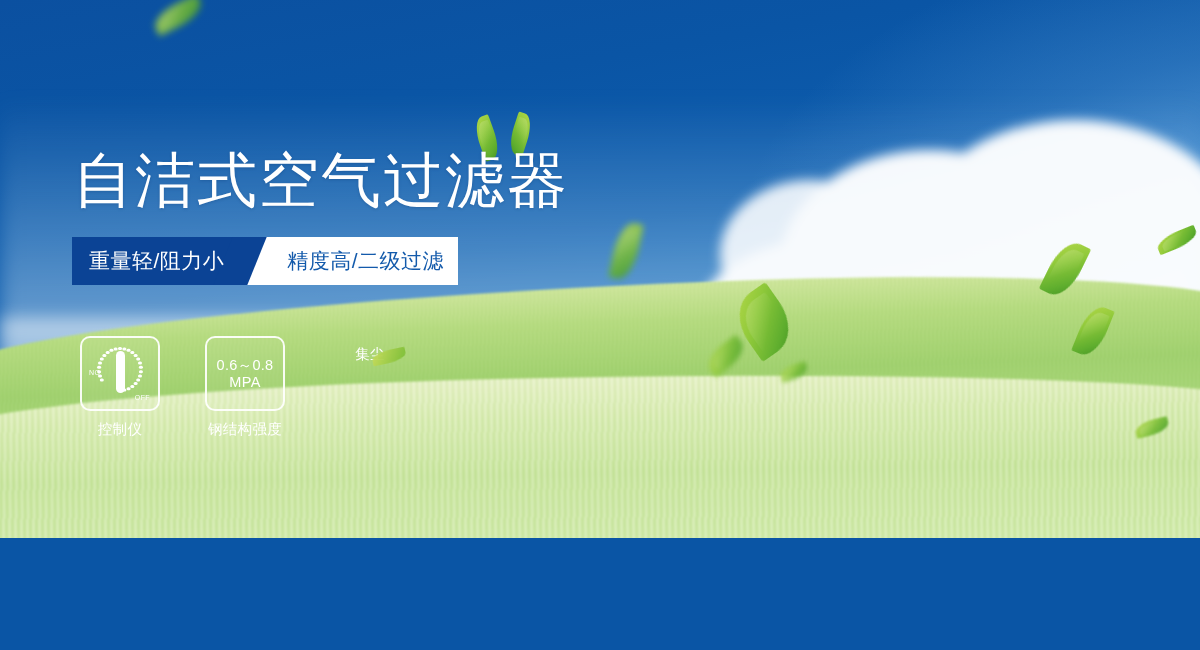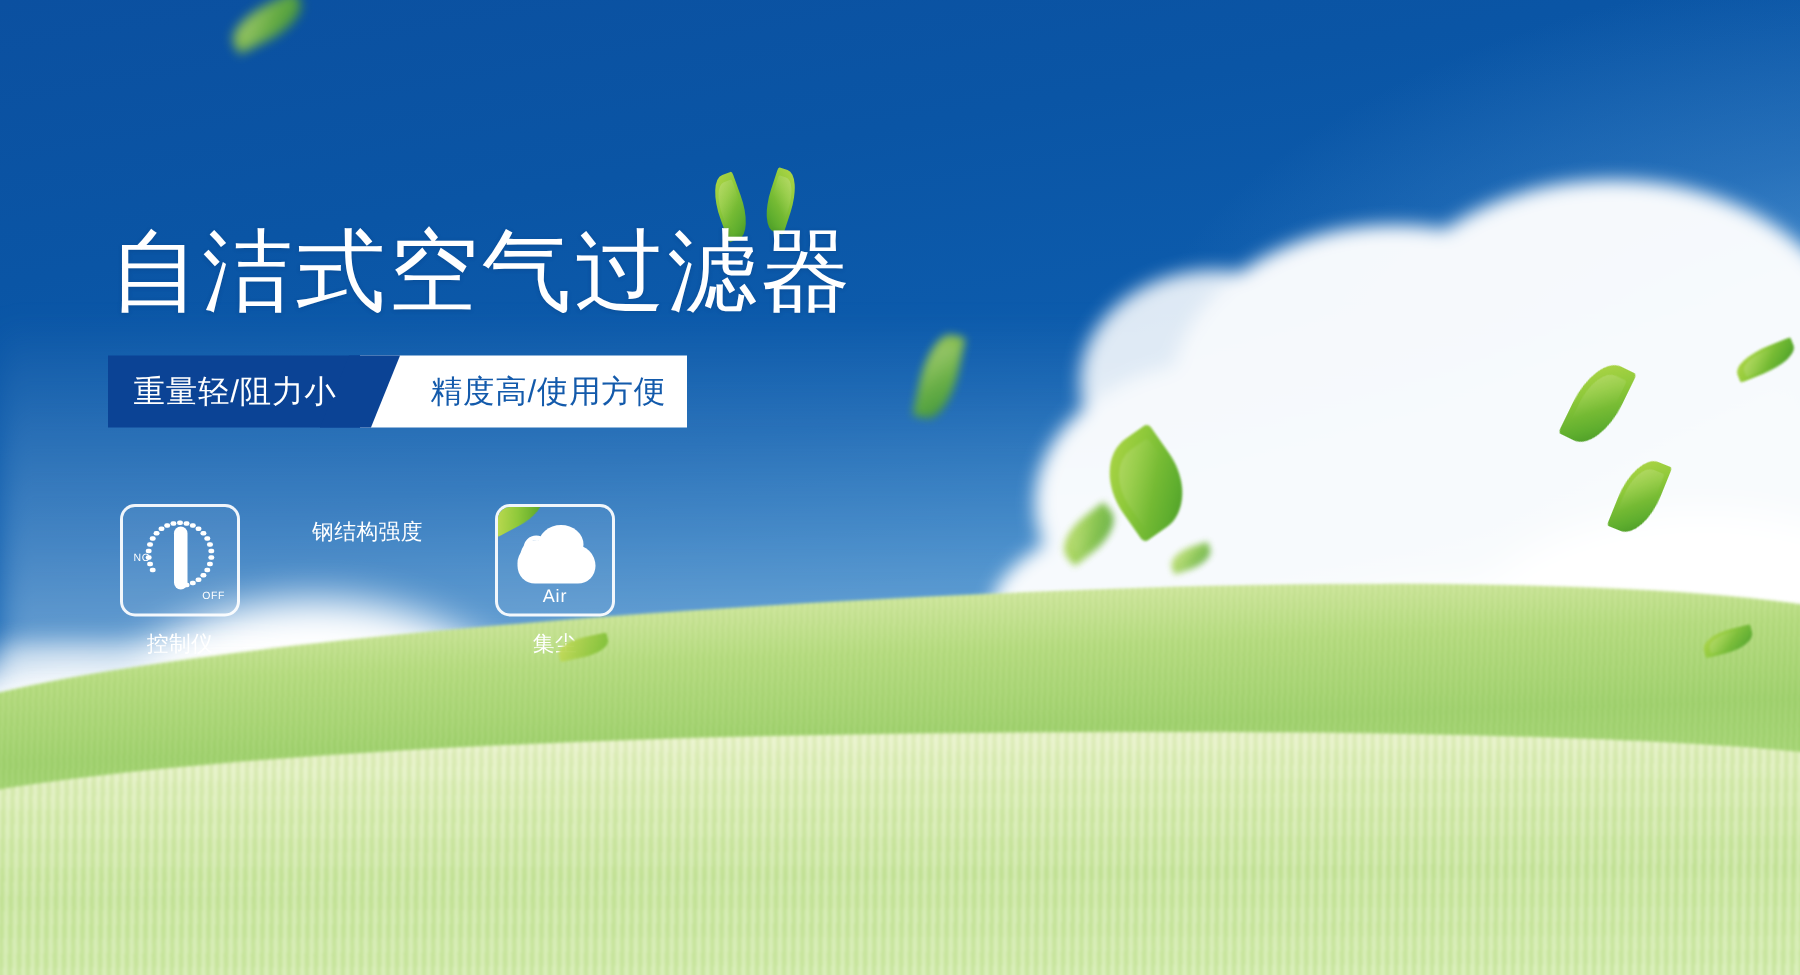--- a/index.html
+++ b/index.html
@@ -6,21 +6,21 @@
   * { margin:0; padding:0; box-sizing:border-box; }
   html,body { width:1200px; height:650px; overflow:hidden; }
   body {
     font-family:"Liberation Sans","DejaVu Sans",sans-serif;
     background:#0a55a5;
   }
 
   .banner {
     position:relative;
     width:1200px;
-    height:650px;
+    height:538px;
     overflow:hidden;
     background:#404040;
   }
 
   
   .sky {
     position:absolute; inset:0;
     background:
       radial-gradient(ellipse 900px 520px at 108% 46%, rgba(120,180,230,.85) 0%, rgba(90,155,215,.35) 38%, rgba(20,95,170,0) 62%),
       linear-gradient(170deg,#0b50a0 0%, #0a55a5 22%, #0d5dae 44%, #1a74c0 66%, #3e98d6 84%, #79bde6 100%);
@@ -310,21 +310,21 @@
   <div class="leaf" style="left:1080px; top:305px; width:26px; height:52px; transform:rotate(22deg);  filter:blur(.5px);"></div>
   <div class="leaf" style="left:1135px; top:420px; width:34px; height:15px; transform:rotate(-14deg); filter:blur(.8px); opacity:.9;"></div>
 
   <div class="leaf" style="left:478px; top:116px; width:18px; height:44px; transform:rotate(-20deg);"></div>
   <div class="leaf" style="left:512px; top:113px; width:17px; height:42px; transform:rotate(18deg) scaleX(-1);"></div>
 
   <div class="title">自洁式空气过滤器</div>
 
   <div class="subbar">
     <div class="subbar-left">重量轻/阻力小</div>
-    <div class="subbar-right">精度高/使用方便</div>
+    <div class="subbar-right">精度高/二级过滤</div>
   </div>
 
   <div class="features">
 
     <div class="feature">
       <div class="feature-box">
         <div class="dial">
           <div class="dial-dots">
               <i style="transform: translate(-18.19px, 10.5px);"></i>
               <i style="transform: translate(-19.97px, 6.49px);"></i>
@@ -355,36 +355,32 @@
             </div>
           <div class="dial-bar"></div>
           <span class="dial-no">NO</span>
           <span class="dial-off">OFF</span>
         </div>
       </div>
       <div class="feature-label">控制仪</div>
     </div>
 
     <div class="feature">
+      <div class="feature-box">
+        <div class="feature-text">
+          <div>0.6～0.8</div>
+          <div>MPA</div>
+        </div>
+      </div>
       <div class="feature-label">钢结构强度</div>
     </div>
 
 
 
     <div class="feature">
-      <div class="feature-box">
-        <div class="icon-leaf"></div>
-        <div class="cloudicon">
-          <div class="sun"></div>
-          <div class="puff2"></div>
-          <div class="puff1"></div>
-          <div class="body"></div>
-          <div class="air">Air</div>
-        </div>
-      </div>
       <div class="feature-label feature-label-wrap">
         <span>集尘</span>
         <span class="label-leaf"></span>
       </div>
     </div>
 
   </div>
 </div>
 
 </body></html>

